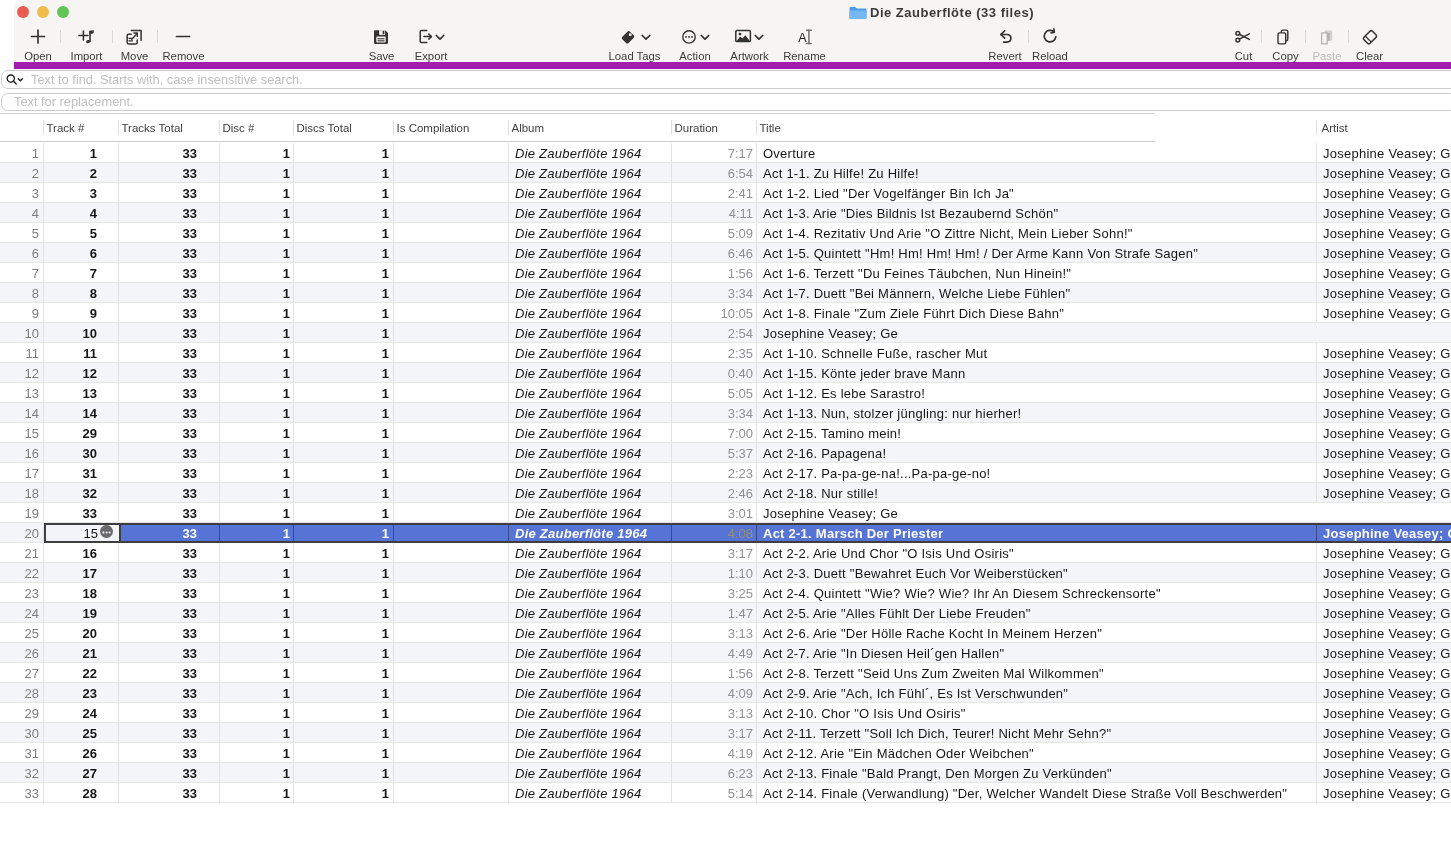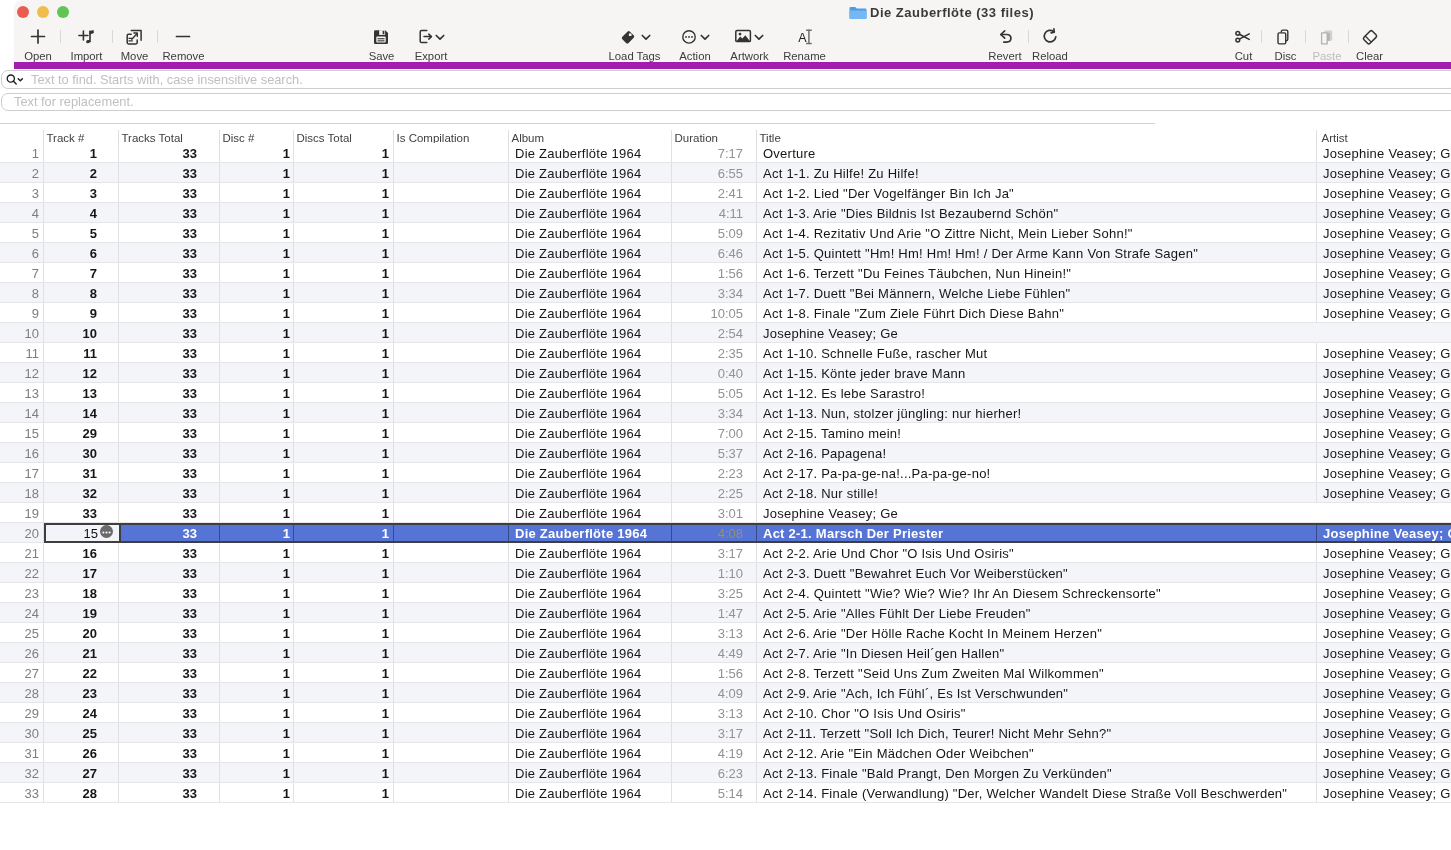--- a/index.html
+++ b/index.html
@@ -7,36 +7,36 @@
 .chrome{position:absolute;left:14px;top:0;width:1451px;height:69px;background:#f6f5f4;
  border-bottom:7px solid #a21caf;border-top-left-radius:8px;}
 .tl{position:absolute;top:6px;width:12px;height:12px;border-radius:50%;}
 .title-txt{position:absolute;left:856px;top:4.5px;font-size:13px;font-weight:bold;color:#3a3a3a;letter-spacing:0.5px;}
 .tlabel{position:absolute;top:50px;font-size:11.3px;line-height:13px;color:#3c3c3c;transform:translateX(-50%);white-space:nowrap;}
 .tlabel.gray{color:#bcbcbc;}
 .tsep{position:absolute;top:30px;width:1px;height:13px;background:#d9d8d6;}
 .ticon{position:absolute;top:24px;}
 .field{position:absolute;left:1px;width:1456px;height:19px;background:#fff;border:1px solid #cdcdcd;border-radius:7px;}
 .ph{position:absolute;top:0;font-size:12.8px;color:#bfbfbf;line-height:18px;white-space:nowrap;}
-.thead{position:absolute;left:0;top:123px;width:1155px;height:29px;background:#fff;
+.thead{position:absolute;left:0;top:113px;width:1155px;height:29px;background:#fff;
  border-top:1px solid #d2d2d2;border-bottom:1px solid #cdcdcd;}
 .hl{position:absolute;top:0;height:29px;line-height:29px;font-size:11.5px;color:#3e3e3e;white-space:nowrap;}
 .hsep{position:absolute;top:6px;width:1px;height:15px;background:#dedede;}
 .rows{position:absolute;left:0;top:143px;width:1451px;}
 .r{display:flex;height:20px;border-bottom:1px solid #e5e5e7;background:#fff;font-size:13px;color:#161616;}
 .r.even{background:#f3f5f9;}
 .r span{display:block;height:19px;line-height:21px;border-right:1px solid #e1e1e3;white-space:nowrap;overflow:hidden;}
 .c0{width:44px;text-align:right;padding-right:4px;color:#7e7e7e;}
 .c1{width:75px;text-align:right;padding-right:21px;font-weight:bold;}
 .c2{width:101px;text-align:right;padding-right:22px;font-weight:bold;}
 .c3{width:74px;text-align:right;padding-right:3px;font-weight:bold;}
 .c4{width:100px;text-align:right;padding-right:4px;font-weight:bold;}
 .c5{width:115px;}
-.c6{width:163px;padding-left:6px;letter-spacing:0.25px;}
-.c7{width:85px;text-align:right;padding-right:13px;color:#919196;}
+.c6{width:163px;padding-left:6px;letter-spacing:0.25px;font-style:italic;}
+.c7{width:85px;text-align:right;padding-right:3px;color:#919196;}
 .c8{width:560px;padding-left:6px;letter-spacing:0.25px;}
 .c9{flex:1;padding-left:6px;letter-spacing:0.25px;border-right:none !important;}
 .r.sel{background:#5673d6;color:#fff;font-weight:bold;}
 .r.sel span{border-right-color:rgba(25,25,40,0.45);}
 .r.sel .c0{background:#f3f5f9;color:#7e7e7e;font-weight:normal;border-right-color:#e2e2e3;}
 .r.sel .c1{background:#f3f3fa;color:#111;font-weight:normal;border-right:none;}
 .r.sel .c7{color:#97926e;font-weight:normal;}
 .ring{position:absolute;left:44px;top:523px;width:1420px;height:20px;border:2px solid #3e3e3e;pointer-events:none;}
 .ringdiv{position:absolute;left:119px;top:523px;width:2px;height:20px;background:#3e3e3e;}
 .stepper{position:absolute;left:100px;top:525px;width:13px;height:13px;border-radius:50%;background:#6a6a6a;}
@@ -155,21 +155,21 @@
 <div class="tlabel" style="left:169.5px">Remove</div>
 <div class="tlabel" style="left:367.5px">Save</div>
 <div class="tlabel" style="left:417px">Export</div>
 <div class="tlabel" style="left:620.5px">Load Tags</div>
 <div class="tlabel" style="left:681px">Action</div>
 <div class="tlabel" style="left:735.5px">Artwork</div>
 <div class="tlabel" style="left:790.5px">Rename</div>
 <div class="tlabel" style="left:991px">Revert</div>
 <div class="tlabel" style="left:1036px">Reload</div>
 <div class="tlabel" style="left:1229.5px">Cut</div>
-<div class="tlabel" style="left:1271.5px">Disc</div>
+<div class="tlabel" style="left:1271.5px">Copy</div>
 <div class="tlabel gray" style="left:1313px">Paste</div>
 <div class="tlabel" style="left:1355.5px">Clear</div>
 <div class="tsep" style="left:46px"></div>
 <div class="tsep" style="left:97.5px"></div>
 <div class="tsep" style="left:142.5px"></div>
 <div class="tsep" style="left:1013.8px"></div>
 <div class="tsep" style="left:1246.5px"></div>
 <div class="tsep" style="left:1290.5px"></div>
 <div class="tsep" style="left:1333.5px"></div>
 </div>
@@ -218,21 +218,21 @@
       <span class="c9">Josephine Veasey; Ge</span>
     </div>
 <div class="r even">
       <span class="c0">2</span>
       <span class="c1">2</span>
       <span class="c2">33</span>
       <span class="c3">1</span>
       <span class="c4">1</span>
       <span class="c5"></span>
       <span class="c6">Die Zauberflöte 1964</span>
-      <span class="c7">6:55</span>
+      <span class="c7">6:54</span>
       <span class="c8">Act 1-1. Zu Hilfe! Zu Hilfe!</span>
       <span class="c9">Josephine Veasey; Ge</span>
     </div>
 <div class="r">
       <span class="c0">3</span>
       <span class="c1">3</span>
       <span class="c2">33</span>
       <span class="c3">1</span>
       <span class="c4">1</span>
       <span class="c5"></span>
@@ -409,21 +409,21 @@
       <span class="c9">Josephine Veasey; Ge</span>
     </div>
 <div class="r even">
       <span class="c0">18</span>
       <span class="c1">32</span>
       <span class="c2">33</span>
       <span class="c3">1</span>
       <span class="c4">1</span>
       <span class="c5"></span>
       <span class="c6">Die Zauberflöte 1964</span>
-      <span class="c7">2:25</span>
+      <span class="c7">2:46</span>
       <span class="c8">Act 2-18. Nur stille!</span>
       <span class="c9">Josephine Veasey; Ge</span>
     </div>
 <div class="r">
       <span class="c0">19</span>
       <span class="c1">33</span>
       <span class="c2">33</span>
       <span class="c3">1</span>
       <span class="c4">1</span>
       <span class="c5"></span>

